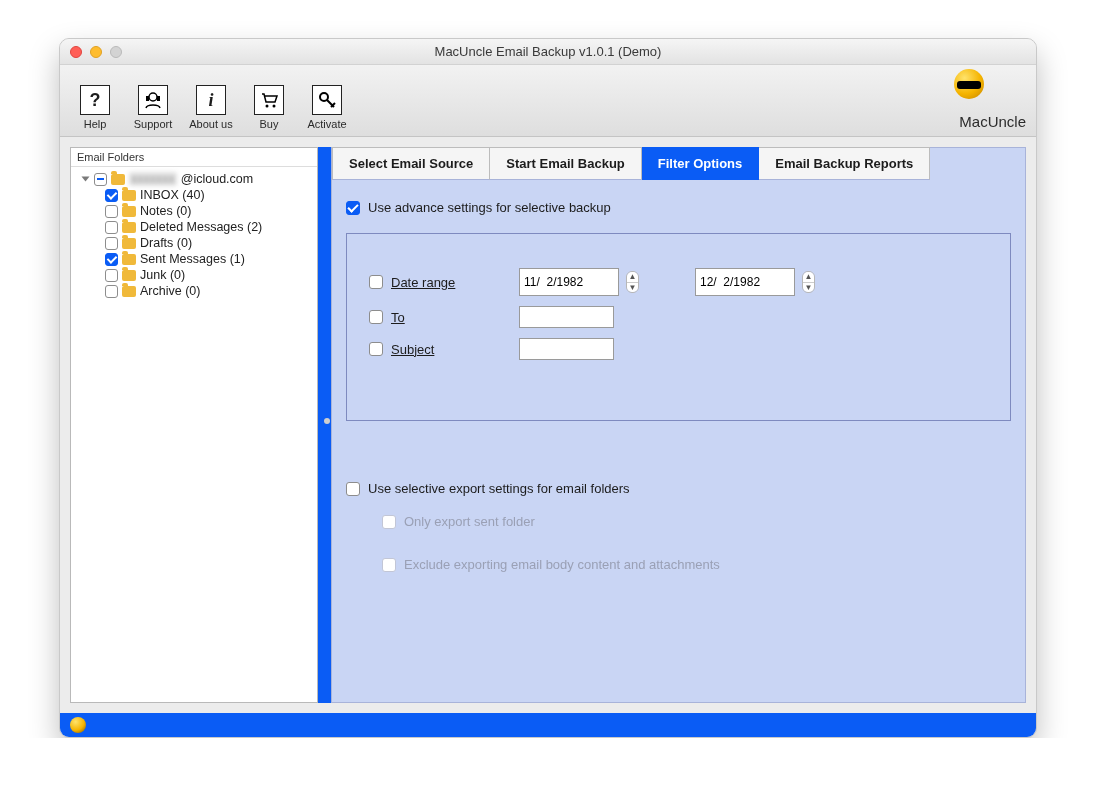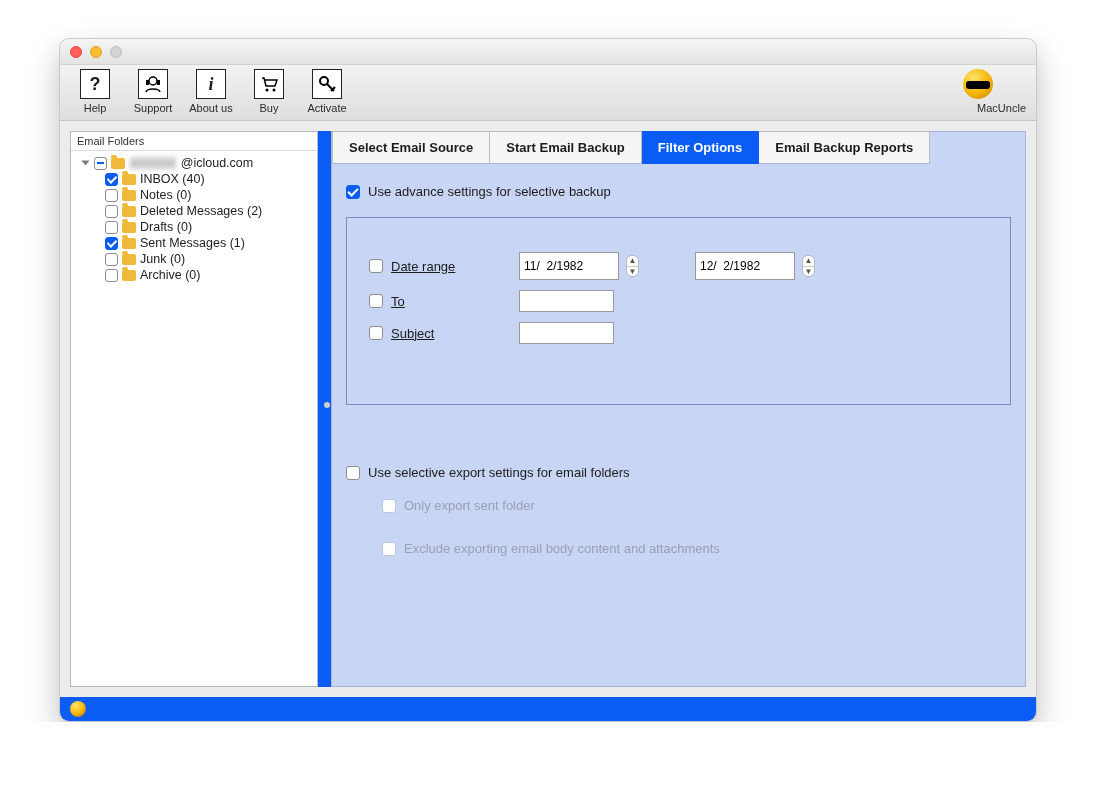--- a/index.html
+++ b/index.html
@@ -50,21 +50,21 @@
     display:flex; align-items:center; justify-content:center;
   }
   .tb-label { font-size:11px; color:#2b2b2b; margin-top:3px; }
   .tb-brand { display:flex; flex-direction:column; align-items:center; }
   .brand-circle {
     width:30px; height:30px; border-radius:50%;
     background: radial-gradient(circle at 35% 30%, #ffe36b 0%, #f5b400 55%, #c58300 100%);
     position:relative;
   }
   .brand-band { position:absolute; left:3px; right:3px; top:12px; height:8px; background:#000; border-radius:3px; }
-  .tb-brand-label { font-size:11px; color:#2b2b2b; margin-top:3px;padding-left:48px; }
+  .tb-brand-label { font-size:15px; color:#2b2b2b; margin-top:14px;padding-left:48px; }
 
   .content-wrap {
     margin: 10px;
     background:#0a5cf5;
     border-radius:2px;
     display:flex;
     gap:6px;
     height:556px;
   }
   .left-col {
@@ -121,20 +121,21 @@
 <body>
 
 <div class="window">
 
   <div class="titlebar">
     <div class="traffic">
       <div class="tl-dot tl-close"></div>
       <div class="tl-dot tl-min"></div>
       <div class="tl-dot tl-max"></div>
     </div>
+    <div class="title-text">MacUncle Email Backup v1.0.1 (Demo)</div>
   </div>
 
   <div class="toolbar">
     <div class="tb-left">
       <div class="tb-btn">
         <div class="tb-icon">
             <span style="font-weight:bold;font-size:18px">?</span>
           </div>
         <div class="tb-label">Help</div>
       </div>

